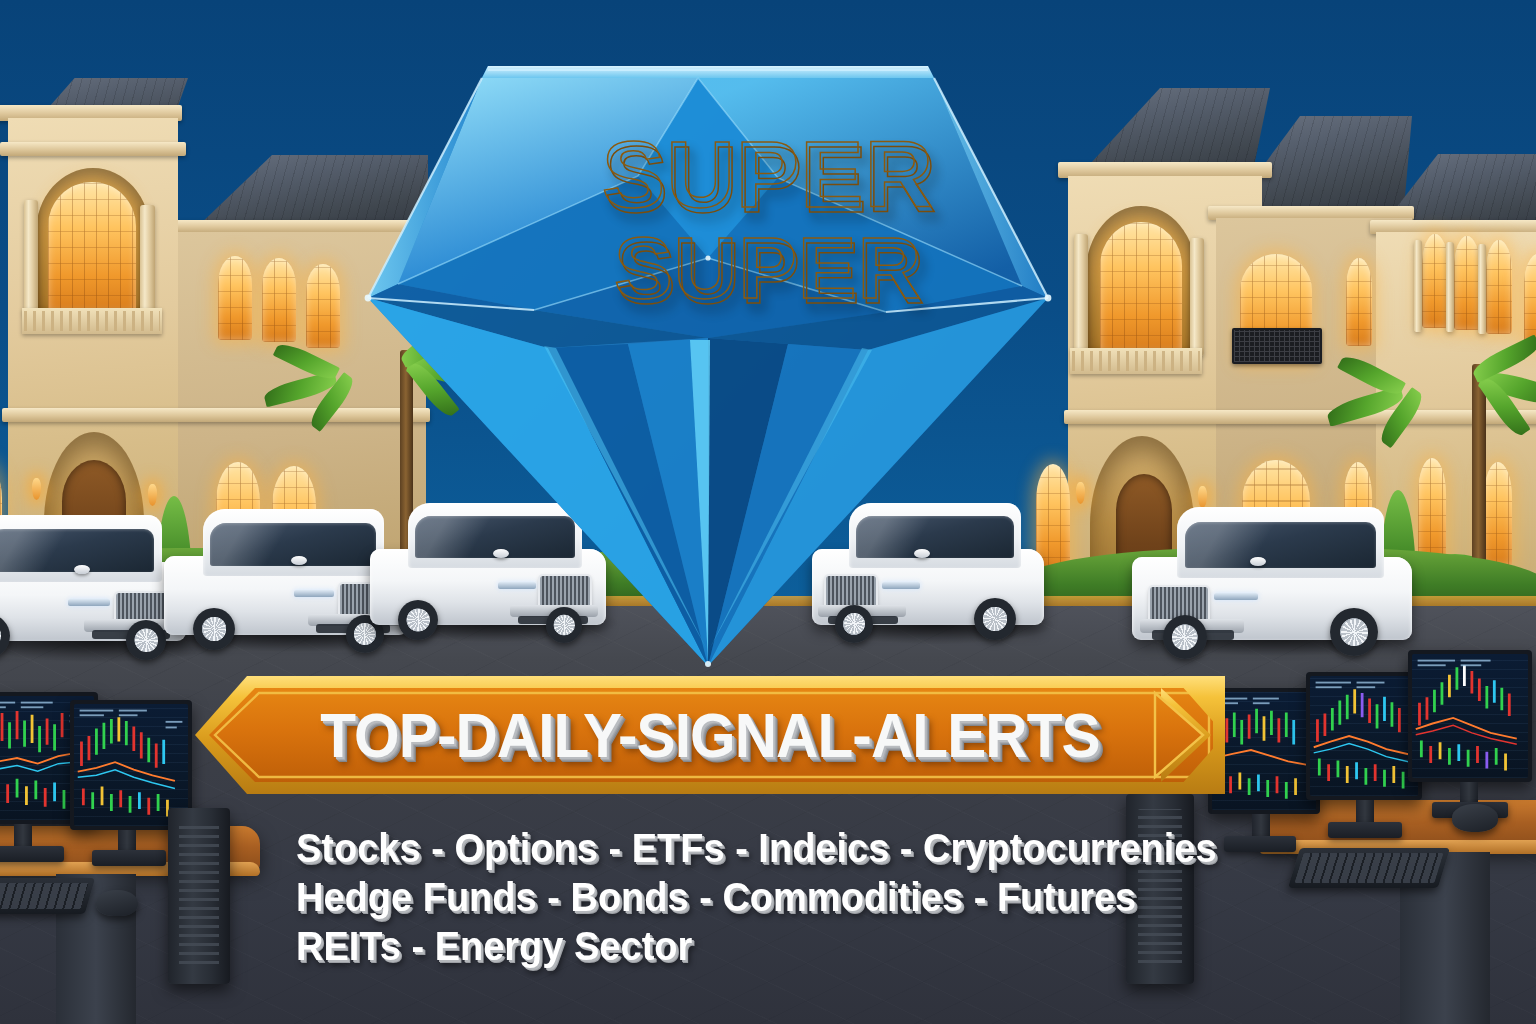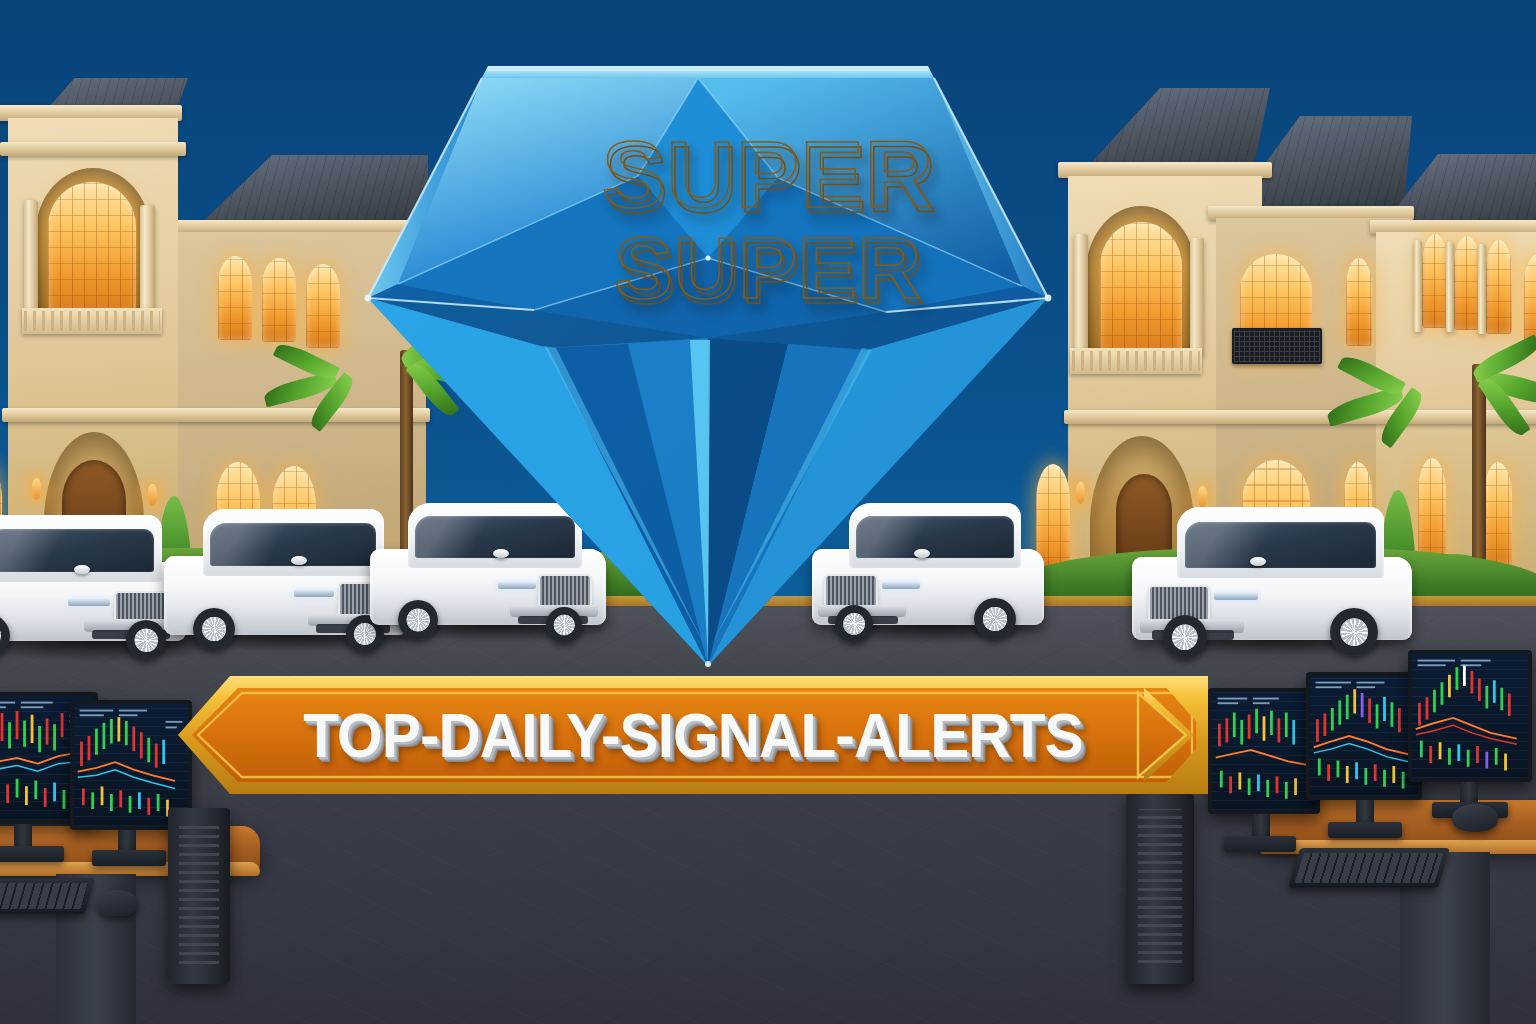--- a/index.html
+++ b/index.html
@@ -165,21 +165,21 @@
     background:linear-gradient(180deg,#fff6c4 0%,#ffd95e 20%,#f8c431 48%,#e8a915 63%,#ffe徐 64%,#ffe98f 74%,#d99412 92%,#b97a0c 100%);
     -webkit-background-clip:text;background-clip:text;color:transparent;
     -webkit-text-stroke:1.5px #8a5a10;
     filter:drop-shadow(3px 5px 0 #7a4d0c) drop-shadow(5px 8px 5px rgba(0,0,0,.45));
   }
   #t1{font-size:95px;}
   #t2{font-size:88px;margin-top:6px;}
   #t3{font-size:88px;margin-top:4px;}
 
   
-  #banner{position:absolute;left:178px;top:672px;width:1030px;height:126px;z-index:45;}
+  #banner{position:absolute;left:195px;top:672px;width:1030px;height:126px;z-index:45;}
   #banner-text{
     position:absolute;inset:0;display:flex;align-items:center;justify-content:center;
     font-size:63px;font-weight:bold;letter-spacing:-1px;
     color:#f7f8f8;
     text-shadow:
       2px 2px 0 #b9bcc0, 3px 3px 0 #a7aaaf, 4px 4px 0 #95989d,
       5px 5px 0 #83868b, 6px 7px 8px rgba(60,25,0,.55);
     transform:scaleX(.93);
   }
 
@@ -717,14 +717,19 @@
       <polygon points="20,63 64,21 1014,21 1014,105 64,105" fill="none" stroke="#f3c248" stroke-width="2.4" opacity=".9"></polygon>
       <polygon points="1030,4 1030,122 1030,122" fill="none"></polygon>
 
       <polygon points="978,4 1030,63 978,122 1030,122 1030,4" fill="url(#frameG)"></polygon>
       <polygon points="966,16 1016,63 966,110" fill="url(#frameG)"></polygon>
       <polygon points="960,21 1008,63 960,105" fill="url(#bodyG)" stroke="#f3c248" stroke-width="2.4"></polygon>
     </svg>
     <div id="banner-text">TOP-DAILY-SIGNAL-ALERTS</div>
   </div>
 
+  <div id="subtext">
+    <div>Stocks - Options - ETFs - Indeics - Cryptocurrenies</div>
+    <div>Hedge Funds - Bonds - Commodities - Futures</div>
+    <div>REITs - Energy Sector</div>
+  </div>
 
 </div>
 
 </body></html>

